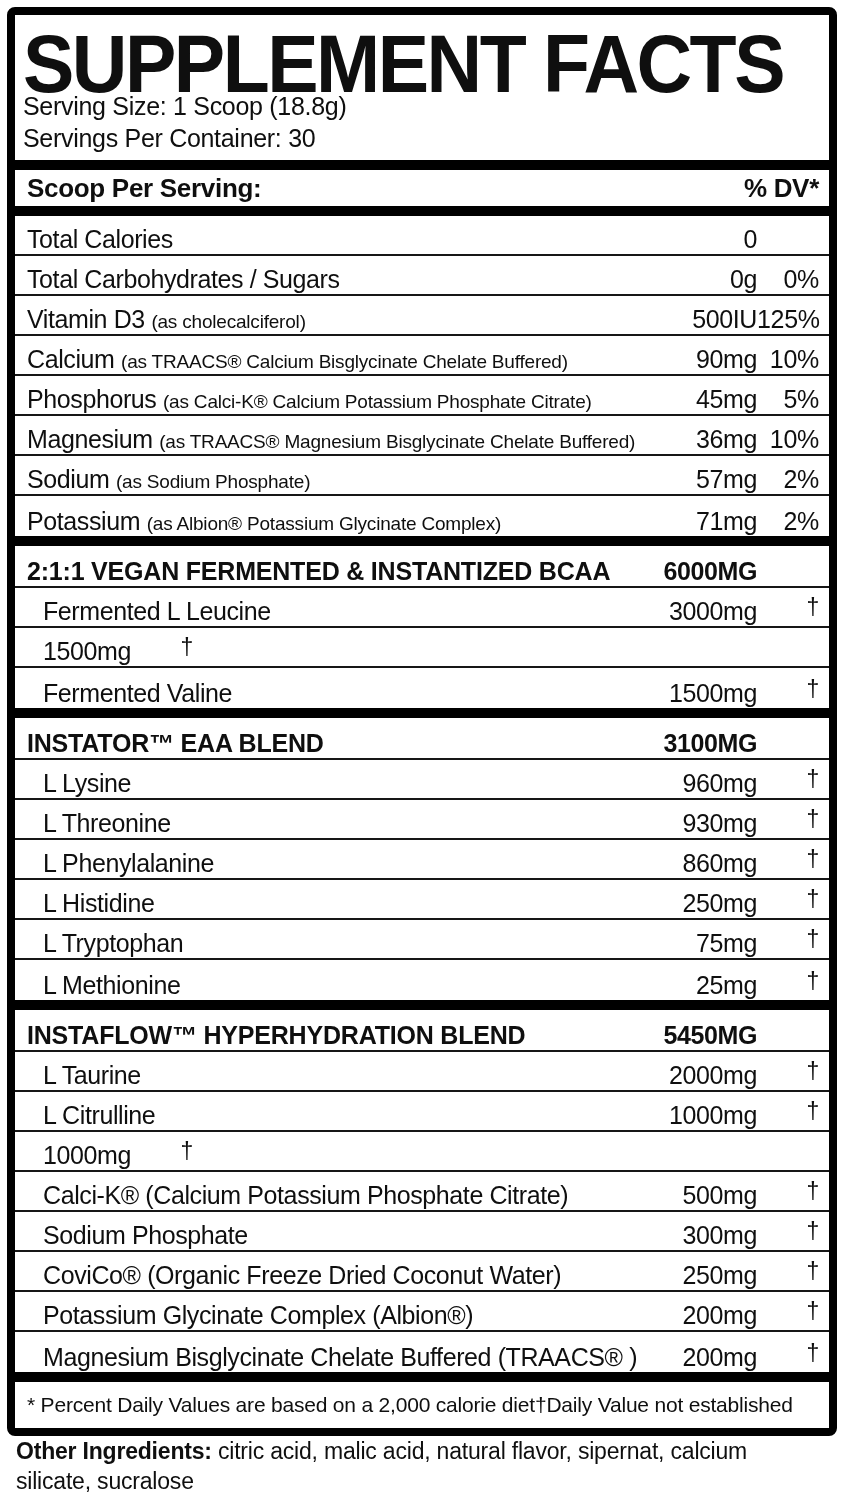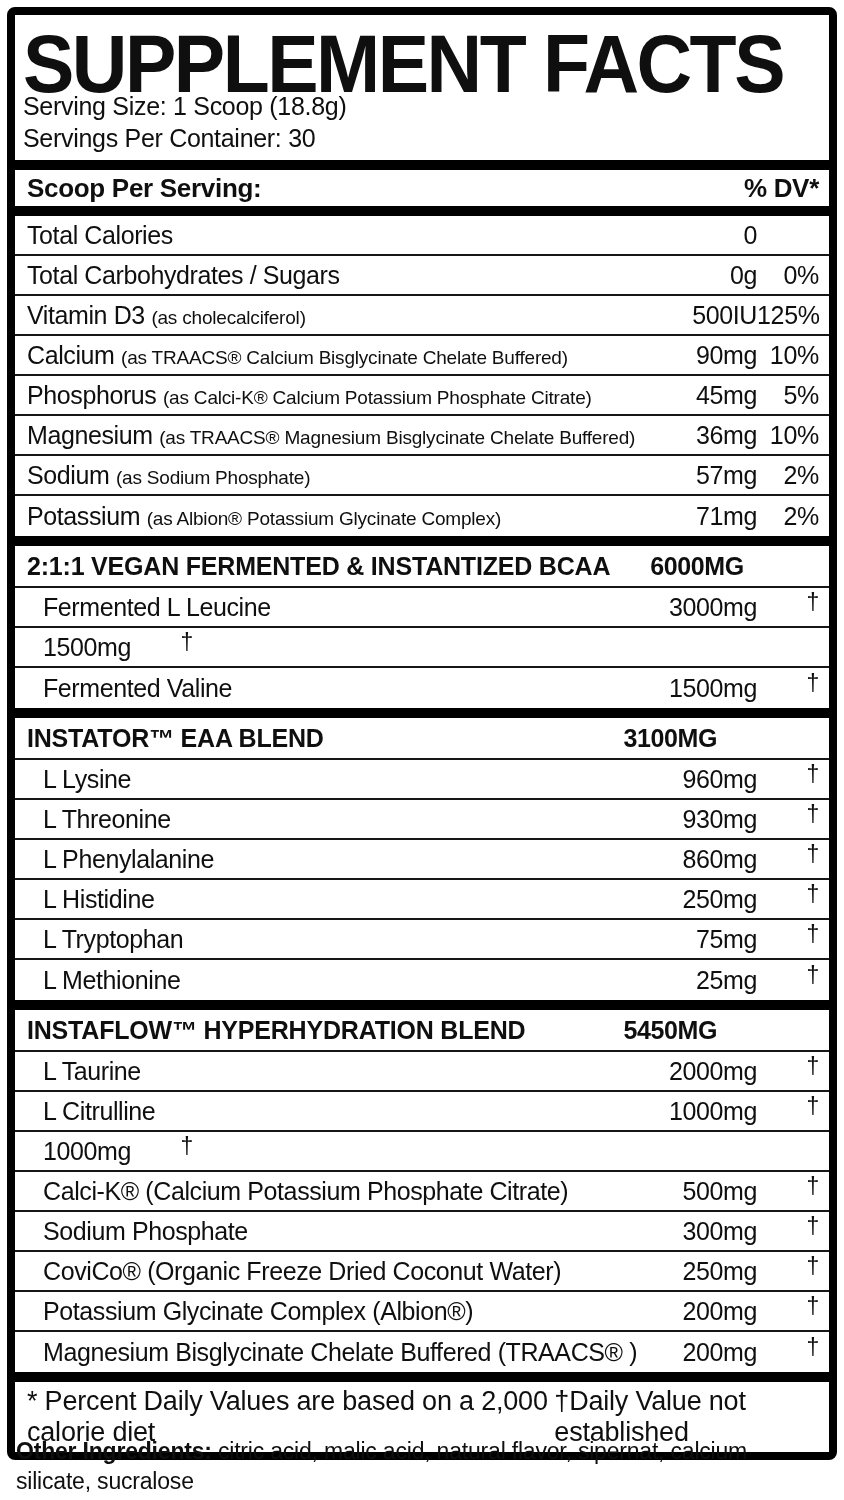--- a/index.html
+++ b/index.html
@@ -39,40 +39,40 @@
   .serving-block { padding-bottom: 6px; }
   .bar { height: 10px; background: #000; }
   .aps-row {
     display: flex; justify-content: space-between; align-items: center;
     min-height: 36px;
     padding: 2px 10px 2px 12px;
     font-weight: 800; font-size: 26px;
     letter-spacing: -0.3px;
   }
   .row {
-    display: flex; align-items: center;
+    display: flex; align-items: flex-end;
     min-height: 40px;
     padding: 0 10px 0 12px;
     border-bottom: 2px solid #161616;
   }
   .group .row:last-child { border-bottom: none; }
   .nm { flex: 1; font-size: 25px; letter-spacing: -0.4px; white-space: nowrap; }
   .nm-detail { font-size: 19px; letter-spacing: -0.2px; }
   .amt { width: 104px; text-align: right; font-size: 25px; letter-spacing: -0.4px; white-space: nowrap; }
   .dv  { width: 62px; text-align: right; font-size: 25px; letter-spacing: -0.3px; }
   .sub .nm { padding-left: 16px; }
   .sub .dv { font-size: 23px; position: relative; top: -5px; }
-  .sec { min-height: 42px; gap: 40px; }
+  .sec { min-height: 42px; }
   .sec-label { flex: 1; font-weight: 800; font-size: 25px; letter-spacing: -0.2px; white-space: nowrap; }
   .sec .amt { font-weight: 800; }
   .footnote {
-    display: flex; justify-content: space-between; align-items: center;
+    display: flex; justify-content: flex-start; align-items: center;
     min-height: 46px;
-    padding: 4px 7px 4px 12px;
-    font-size: 27px; letter-spacing: -0.2px;
+    padding: 4px 22px 4px 12px;
+    font-size: 21px; letter-spacing: -0.2px;
   }
   .other {
     position: absolute;
     left: 16px; top: 1437px;
     width: 760px;
     font-size: 23px;
     letter-spacing: -0.2px;
     line-height: 1.3;
   }
   .other-label { font-weight: 800; }

